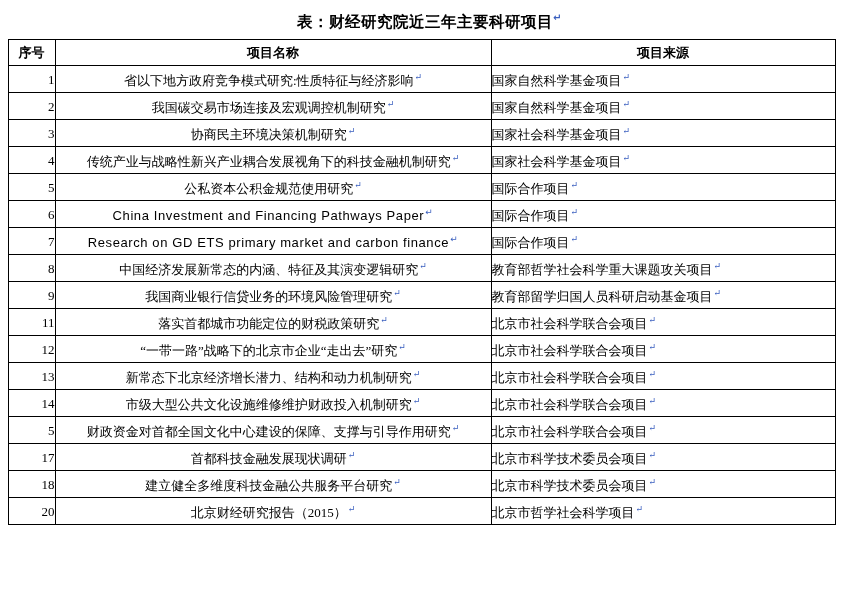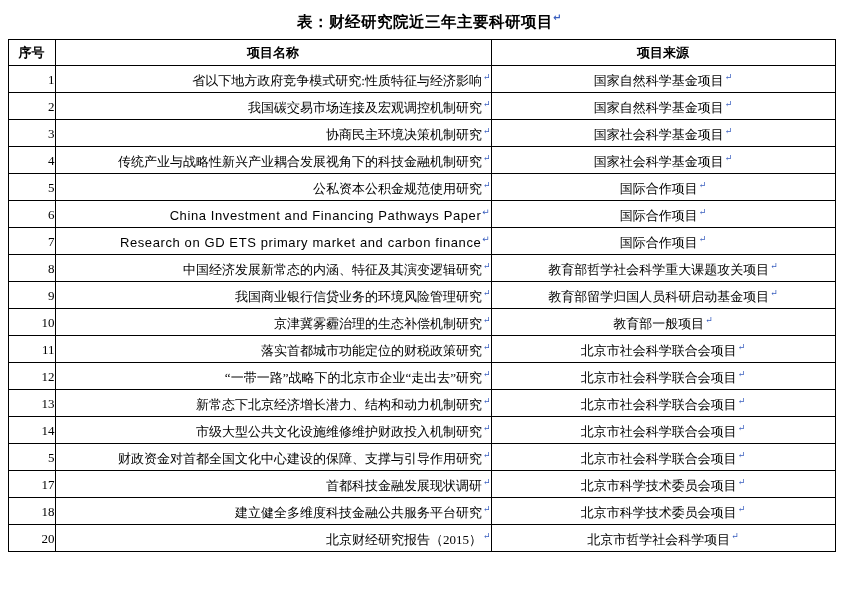--- a/index.html
+++ b/index.html
@@ -61,27 +61,27 @@
   .col-name { width: 436px; }
   .col-src { width: 344px; }
 
   tbody td { height: 26px; }
   td.no {
     text-align: right;
     padding-right: 4px;
     font-size: 13px;
   }
   td.name {
-    text-align: right;
+    text-align: center;
     padding-left: 7px;
     white-space: nowrap;
     overflow: hidden;
   }
   td.src {
-    text-align: center;
+    text-align: left;
     padding-left: 7px;
     white-space: nowrap;
     overflow: hidden;
   }
   .en {
     font-family: "Liberation Sans", "DejaVu Sans", sans-serif;
     letter-spacing: 0.6px;
     font-size: 13.5px;
   }
   .pm {
@@ -154,25 +154,20 @@
           <td class="no">8</td>
           <td class="name ">中国经济发展新常态的内涵、特征及其演变逻辑研究<span class="pm">↵</span></td>
           <td class="src">教育部哲学社会科学重大课题攻关项目<span class="pm">↵</span></td>
         </tr>
         <tr>
           <td class="no">9</td>
           <td class="name ">我国商业银行信贷业务的环境风险管理研究<span class="pm">↵</span></td>
           <td class="src">教育部留学归国人员科研启动基金项目<span class="pm">↵</span></td>
         </tr>
         <tr>
-          <td class="no">10</td>
-          <td class="name ">京津冀雾霾治理的生态补偿机制研究<span class="pm">↵</span></td>
-          <td class="src">教育部一般项目<span class="pm">↵</span></td>
-        </tr>
-        <tr>
           <td class="no">11</td>
           <td class="name ">落实首都城市功能定位的财税政策研究<span class="pm">↵</span></td>
           <td class="src">北京市社会科学联合会项目<span class="pm">↵</span></td>
         </tr>
         <tr>
           <td class="no">12</td>
           <td class="name ">“一带一路”战略下的北京市企业“走出去”研究<span class="pm">↵</span></td>
           <td class="src">北京市社会科学联合会项目<span class="pm">↵</span></td>
         </tr>
         <tr>

